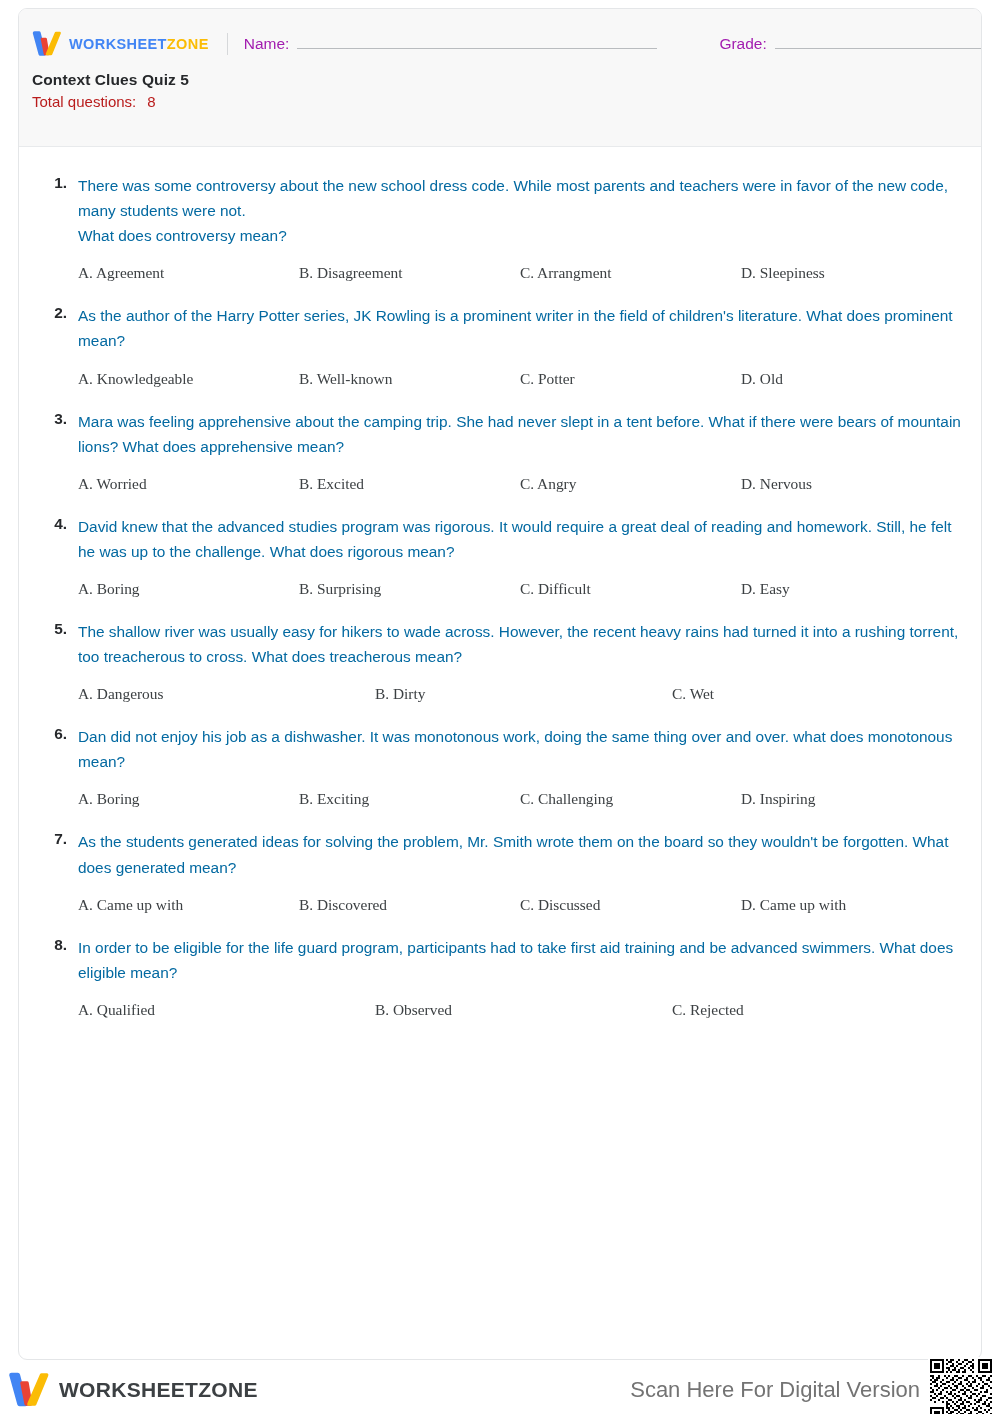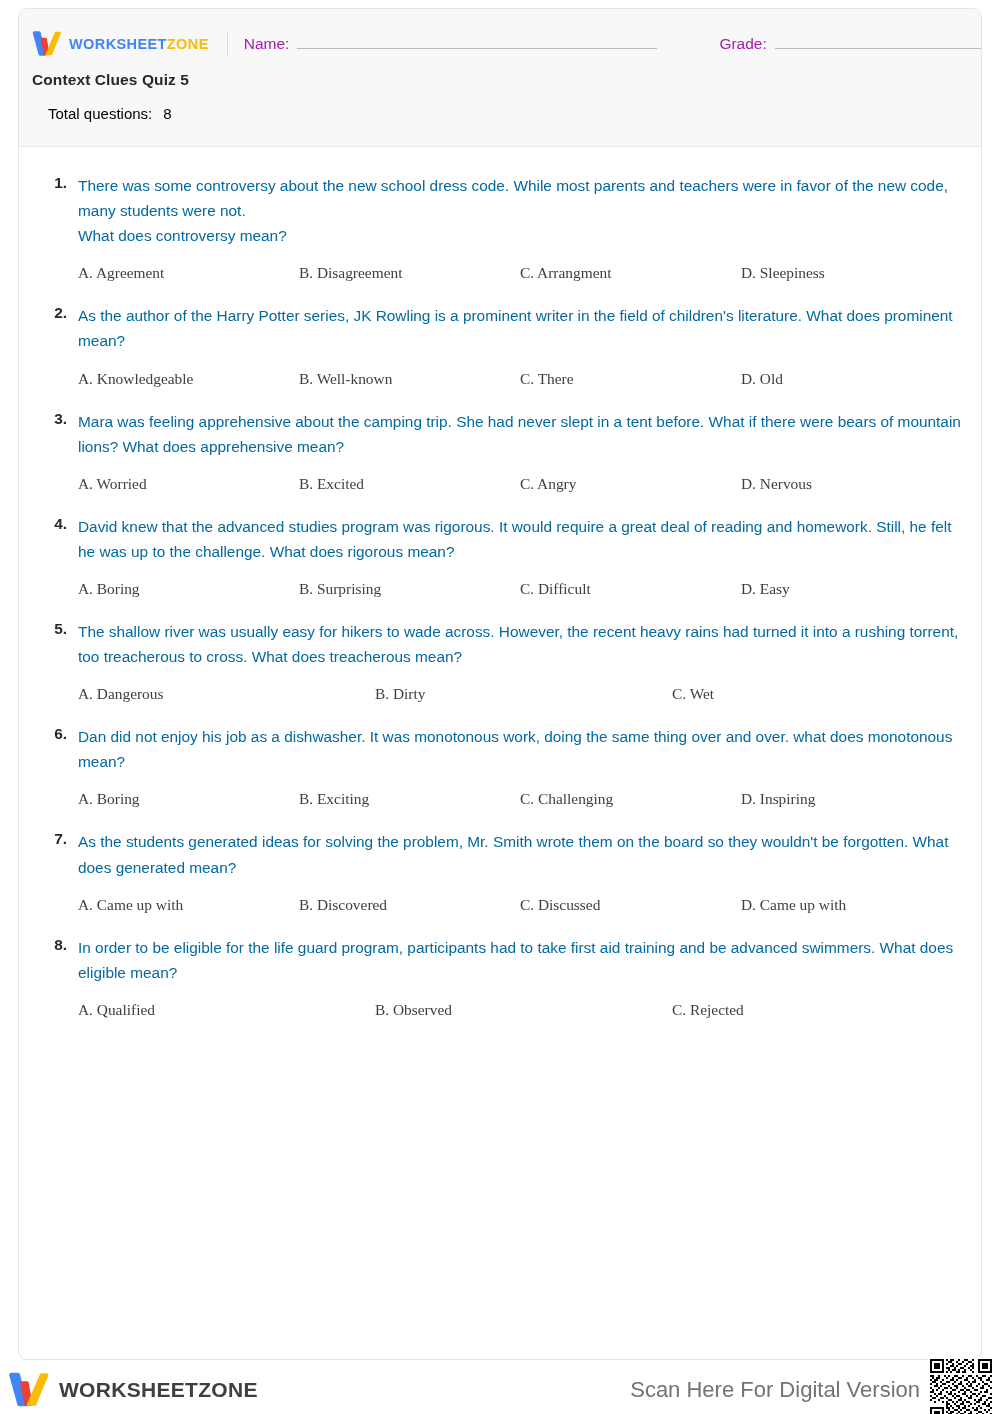--- a/index.html
+++ b/index.html
@@ -95,22 +95,22 @@
   }
   .sheet-title {
     font-size: 15.5px;
     font-weight: 700;
     color: #26282b;
     margin: 0 0 4px 0;
     letter-spacing: 0.1px;
   }
   .sheet-subtitle {
     font-size: 15px;
-    color: #000000;
-    margin: 16px;
+    color: #b91c1c;
+    margin: 0;
   }
   .sheet-subtitle .count { margin-left: 11px; }
 
   
   .sheet-body {
     padding: 26px 22px 0 22px;
   }
   .question {
     display: flex;
     margin-bottom: 21px;
@@ -238,21 +238,21 @@
           </div>
         </div>
       </div>
       <div class="question">
         <div class="q-number">2.</div>
         <div class="q-content">
           <p class="q-text" style="white-space: pre-line;">As the author of the Harry Potter series, JK Rowling is a prominent writer in the field of children's literature. What does prominent mean?</p>
           <div class="q-options cols-4">
             <span class="opt">A. Knowledgeable</span>
             <span class="opt">B. Well-known</span>
-            <span class="opt">C. There</span>
+            <span class="opt">C. Potter</span>
             <span class="opt">D. Old</span>
           </div>
         </div>
       </div>
       <div class="question">
         <div class="q-number">3.</div>
         <div class="q-content">
           <p class="q-text" style="white-space: pre-line;">Mara was feeling apprehensive about the camping trip. She had never slept in a tent before. What if there were bears of mountain lions? What does apprehensive mean?</p>
           <div class="q-options cols-4">
             <span class="opt">A. Worried</span>

